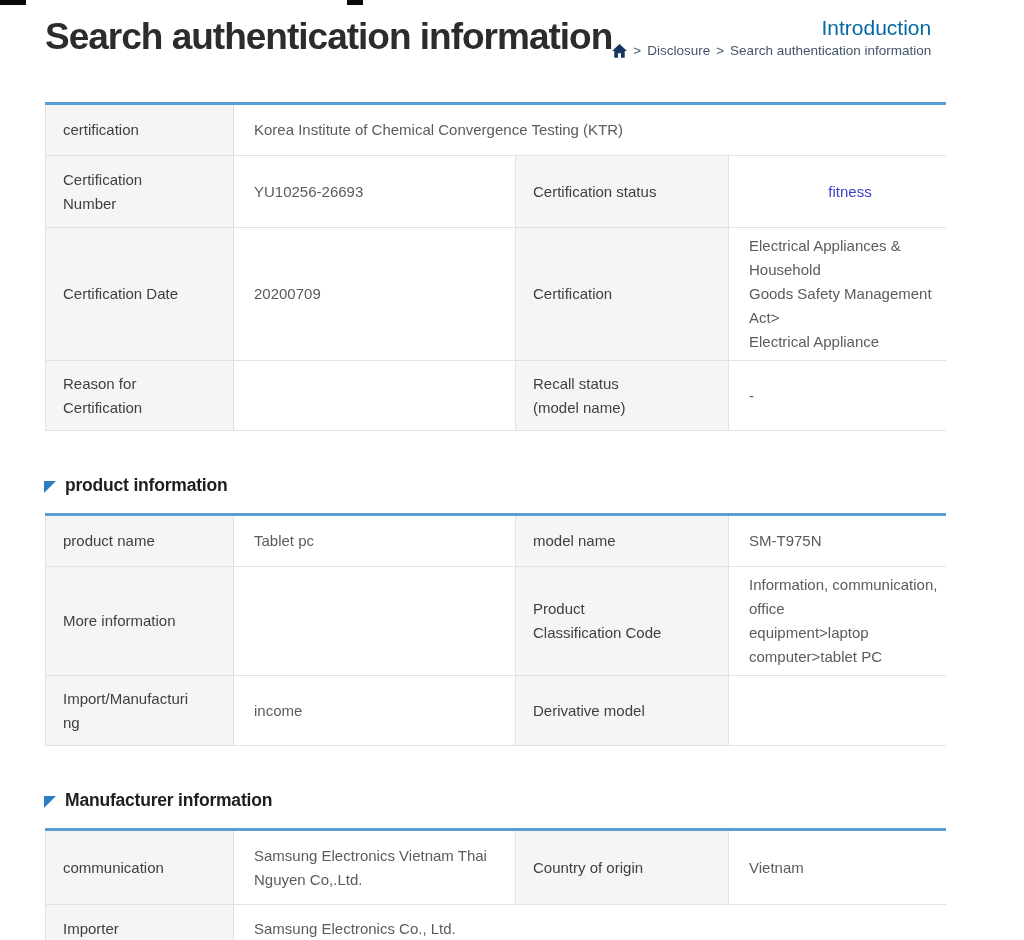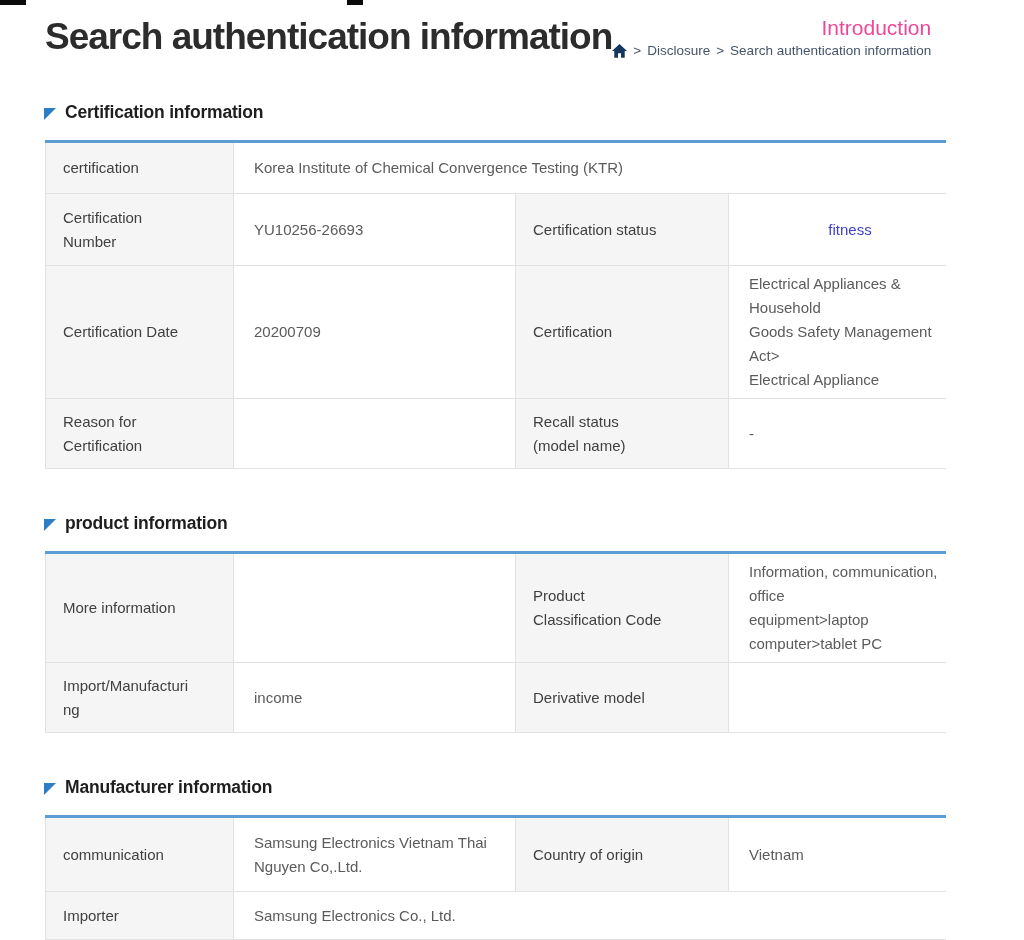--- a/index.html
+++ b/index.html
@@ -17,21 +17,21 @@
 
   .content { padding:14px 39px 0 45px; }
 
   
   .header { display:flex; justify-content:space-between; align-items:flex-end; }
   .page-title {
     font-size:37px; font-weight:600; color:#2c2c2c;
     letter-spacing:-1px; line-height:1.25; white-space:nowrap;
   }
   .header-right { text-align:right; flex-shrink:0; padding-bottom:2px; }
-  .intro { font-size:21px; color:#ec4899; line-height:1.2; cursor:pointer; }
+  .intro { font-size:21px; color:#0369a1; line-height:1.2; cursor:pointer; }
   .breadcrumb {
     display:flex; align-items:center; justify-content:flex-end;
     font-size:13.5px; color:#44546a; margin-top:3px; white-space:nowrap;
   }
   .breadcrumb .sep { margin:0 6px; color:#44546a; }
   .home-icon { display:inline-flex; width:15px; height:14px; cursor:pointer; }
   .home-icon svg { width:100%; height:100%; fill:#17365d; }
   .crumb { cursor:pointer; }
   .crumb.current { cursor:default; }
 
@@ -87,24 +87,20 @@
           </span>
           <span class="sep">&gt;</span>
           <span class="crumb">Disclosure</span>
           <span class="sep">&gt;</span>
           <span class="crumb current">Search authentication information</span>
         </div>
       </div>
     </div>
 
     <div class="section">
-      <div class="section-heading">
-        <span class="marker"></span>
-        <span class="txt">Certification information</span>
-      </div>
       <table>
         <colgroup>
             <col style="width:188px">
             <col style="width:282px">
             <col style="width:213px">
             <col style="width:257px">
           </colgroup>
         <tbody>
             <tr class="h52">
           <th>certification</th>
@@ -143,20 +139,26 @@
         <span class="txt">product information</span>
       </div>
       <table>
         <colgroup>
             <col style="width:188px">
             <col style="width:282px">
             <col style="width:213px">
             <col style="width:257px">
           </colgroup>
         <tbody>
+            <tr class="h52">
+          <th>product name</th>
+          <td>Tablet pc</td>
+          <th>model name</th>
+          <td>SM-T975N</td>
+        </tr>
         <tr class="h96">
           <th>More information</th>
           <td></td>
           <th>Product
 Classification Code</th>
           <td>Information, communication, office
 equipment&gt;laptop
 computer&gt;tablet PC</td>
         </tr>
         <tr class="h70">

